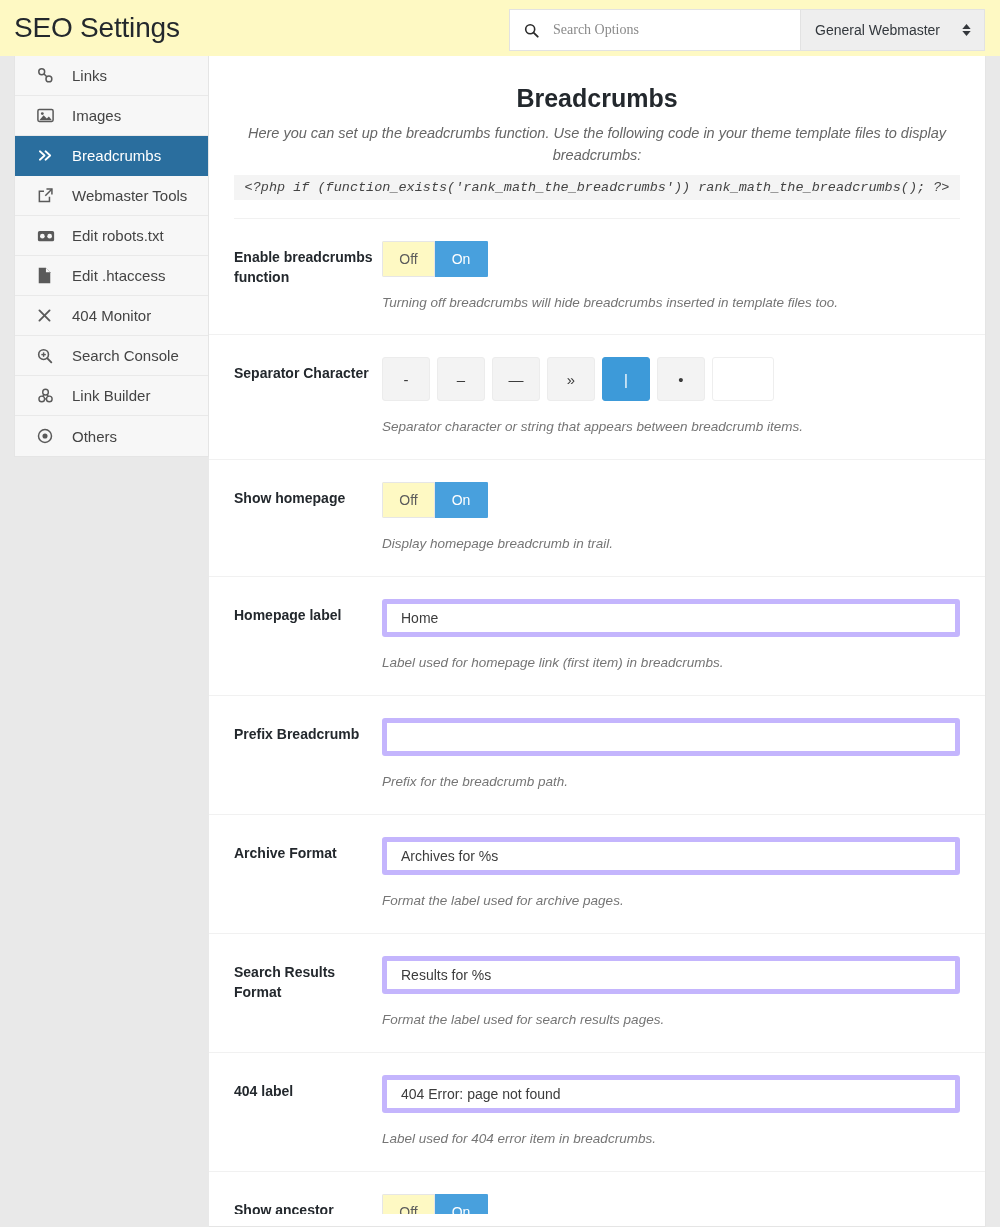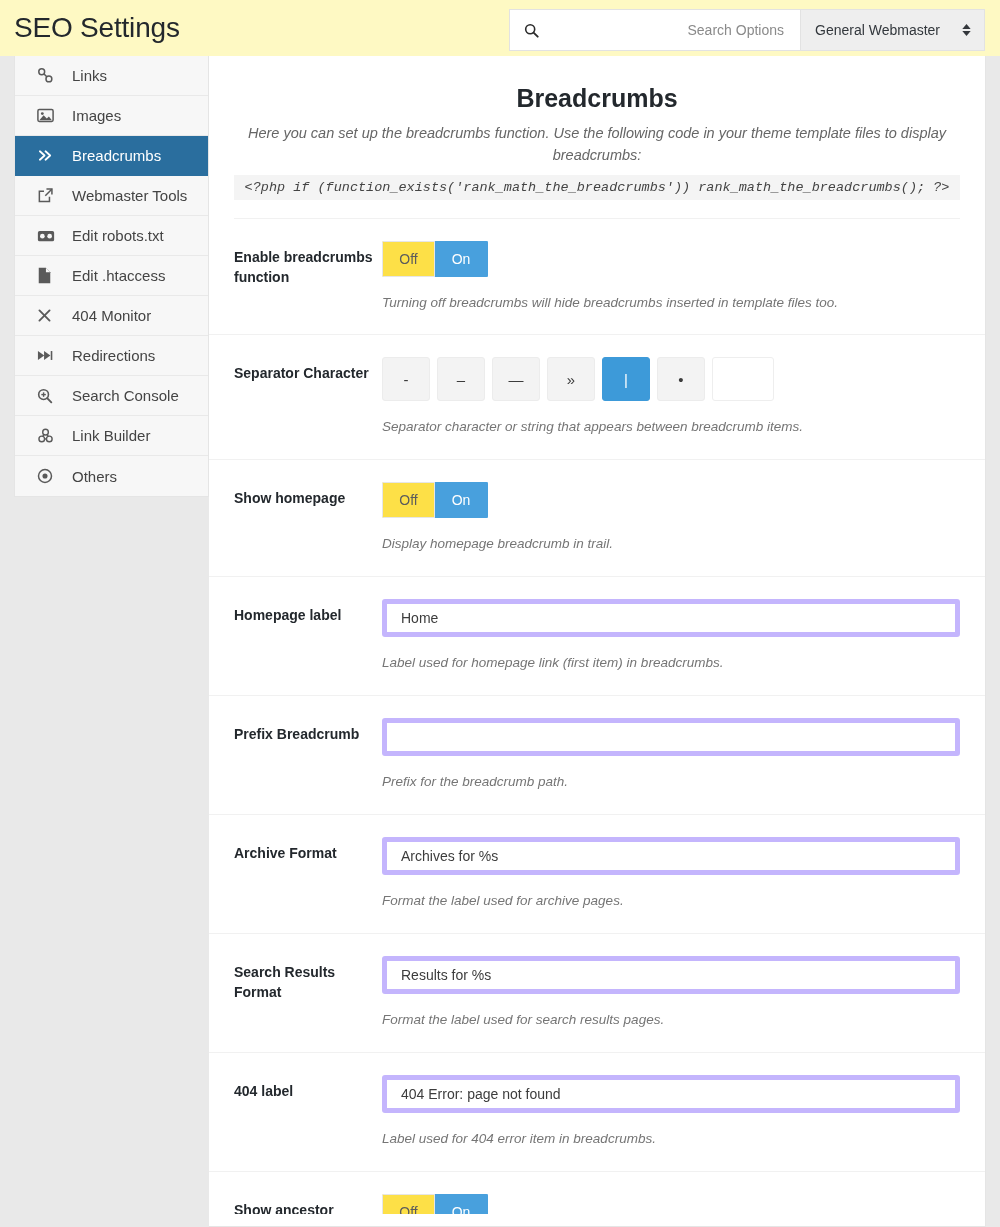--- a/index.html
+++ b/index.html
@@ -40,25 +40,24 @@
     border: 1px solid #e2e2e2;
     border-right: none;
     display: flex;
     align-items: center;
     padding: 0 14px;
   }
   .search-icon { margin-right: 12px; display: flex; align-items: center; }
   .search-input {
     border: none; outline: none;
     font-size: 14px;
-    font-family: Liberation Sans, sans-serif;
+    font-family: Liberation Serif, serif;
     color: #444;
     width: 100%;
     background: transparent;
-    text-align: right;
   }
   .search-input::placeholder { color: #8a8a8a; }
   .select-wrap {
     width: 185px;
     background: #eeeeee;
     border: 1px solid #e2e2e2;
     display: flex;
     align-items: center;
     justify-content: space-between;
     padding: 0 13px 0 14px;
@@ -176,21 +175,21 @@
   
   .toggle { display: inline-flex; border-radius: 2px; overflow: hidden; }
   .toggle .tg {
     min-width: 53px;
     height: 36px;
     display: flex;
     align-items: center;
     justify-content: center;
     font-size: 14px;
     cursor: pointer;
-    background: #fde047;
+    background: #fef9c3;
     color: #5c5c5c;
     border: 1px solid #e6e6e6;
   }
   .toggle .tg + .tg { border-left: none; }
   .toggle .tg.on { background: #48a0dd; color: #fff; border-color: #48a0dd; }
 
   
   .sep-group { display: flex; gap: 7px; align-items: center; }
   .sep-btn {
     width: 48px; height: 44px;
@@ -334,30 +333,20 @@
     <div class="nav-item">
       <span class="nav-ico">
         <svg width="15" height="15" viewBox="0 0 16 16" stroke="currentColor" stroke-width="2" stroke-linecap="round">
           <line x1="2.6" y1="2.6" x2="13.4" y2="13.4"></line>
             <line x1="13.4" y1="2.6" x2="2.6" y2="13.4"></line>
         </svg>
       </span>
       <span class="nav-label">404 Monitor</span>
     </div>
 
-    <div class="nav-item">
-      <span class="nav-ico">
-        <svg width="18" height="13" viewBox="0 0 19 14">
-          <polygon points="0.8,2.2 7.6,7 0.8,11.8" fill="currentColor"></polygon>
-          <polygon points="7.4,2.2 14.2,7 7.4,11.8" fill="currentColor"></polygon>
-          <rect x="14.6" y="2.2" width="1.7" height="9.6" fill="currentColor"></rect>
-        </svg>
-      </span>
-      <span class="nav-label">Redirections</span>
-    </div>
 
     <div class="nav-item">
       <span class="nav-ico">
         <svg width="16" height="16" viewBox="0 0 17 17" fill="none" stroke="currentColor" stroke-width="1.7">
           <circle cx="7" cy="7" r="5.2"></circle>
           <line x1="10.8" y1="10.8" x2="15.2" y2="15.2" stroke-linecap="round" stroke-width="2"></line>
           <line x1="4.6" y1="7" x2="9.4" y2="7" stroke-width="1.5"></line>
           <line x1="7" y1="4.6" x2="7" y2="9.4" stroke-width="1.5"></line>
         </svg>
       </span>

